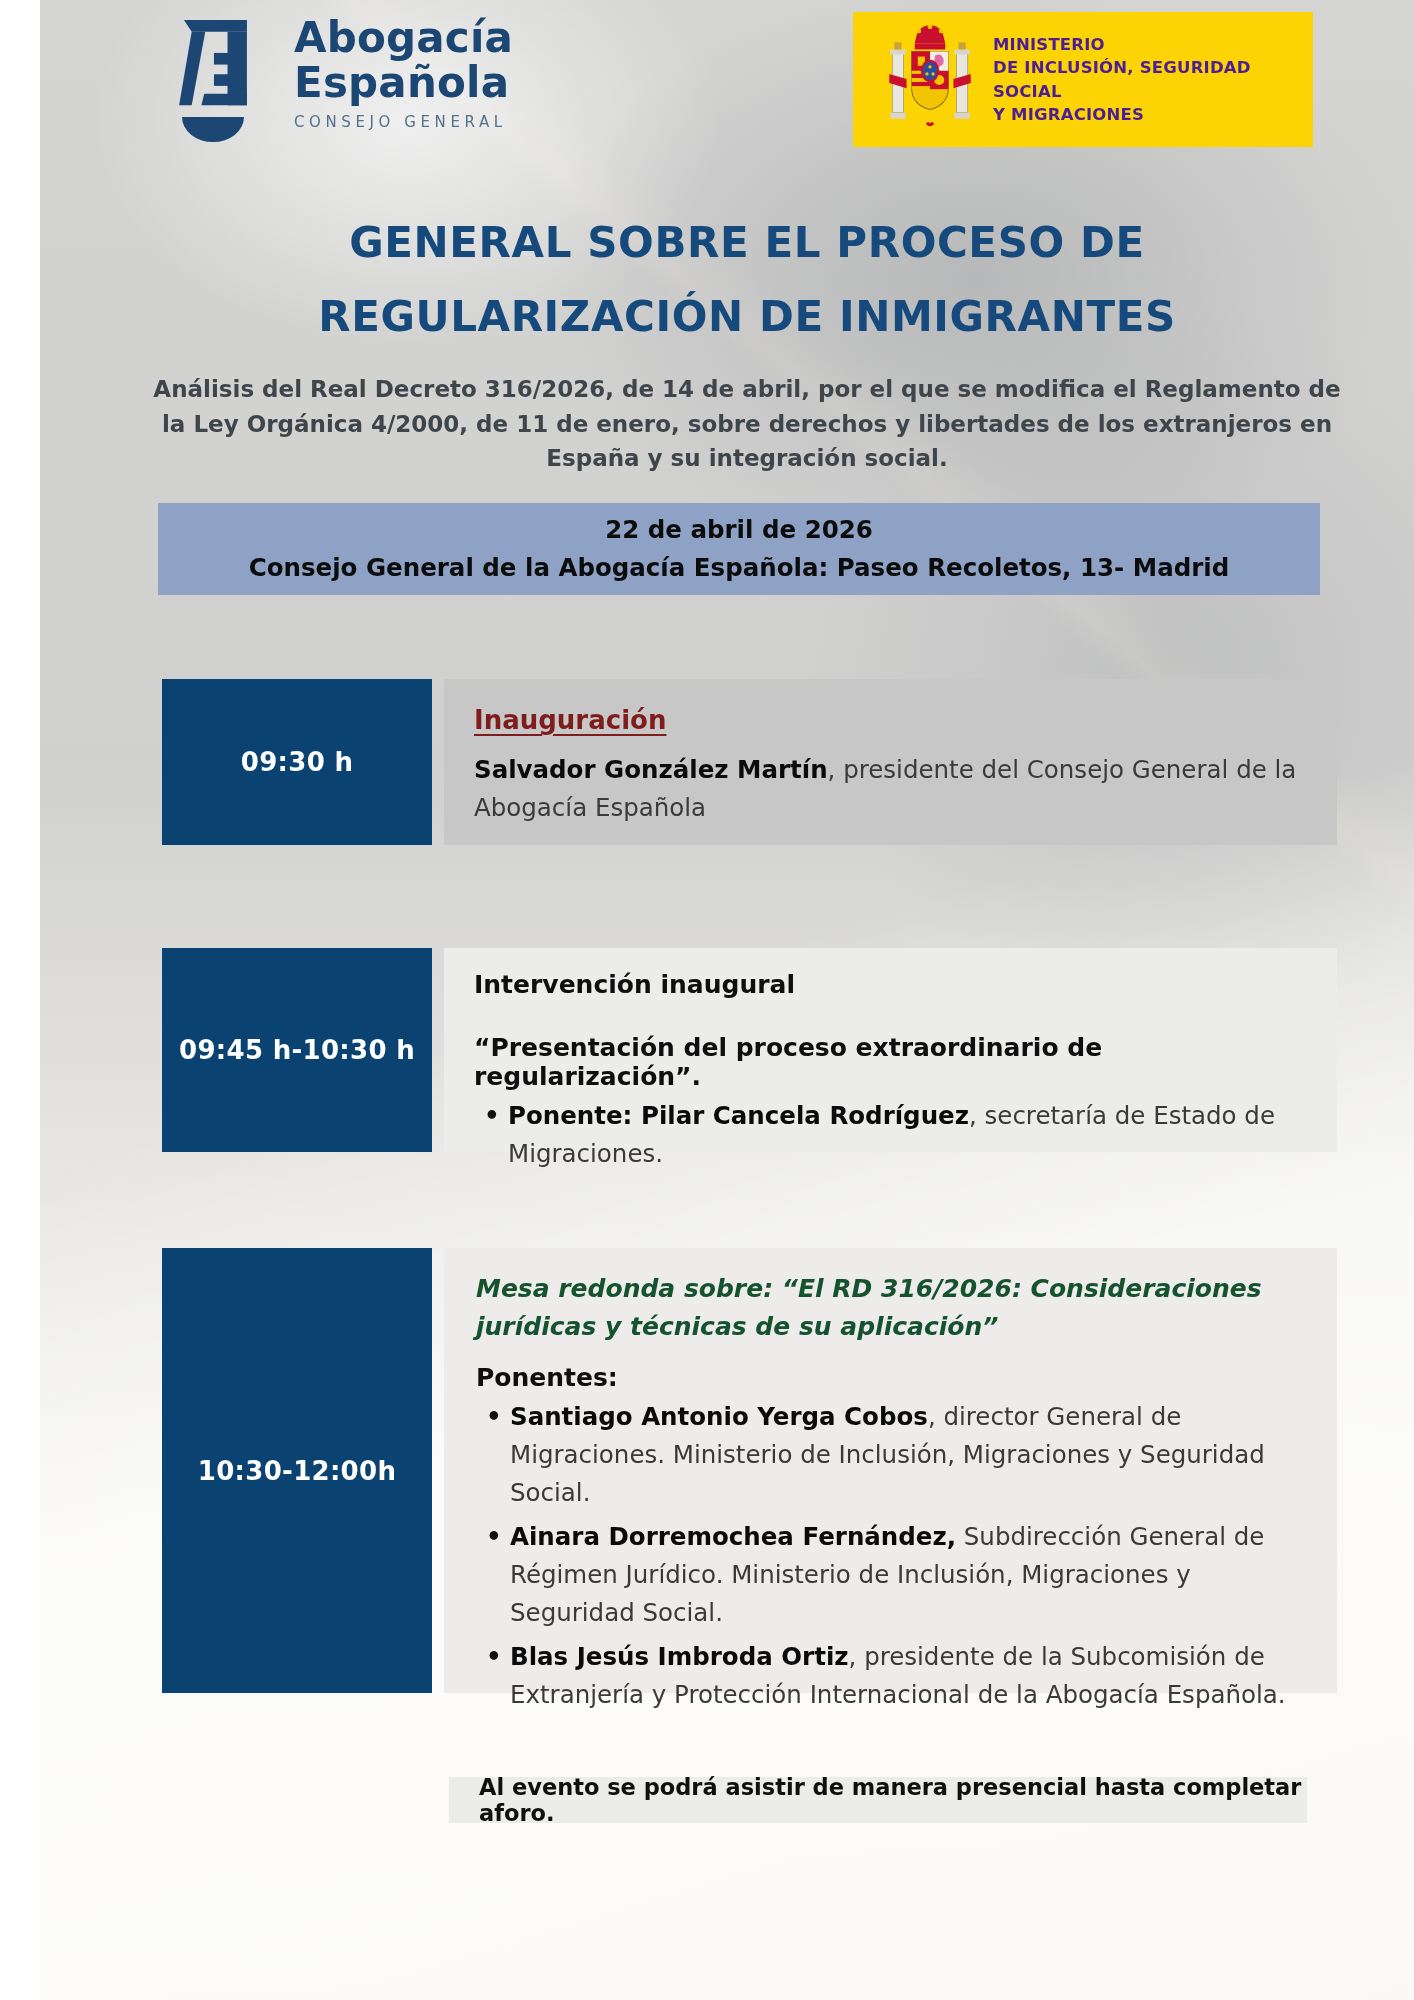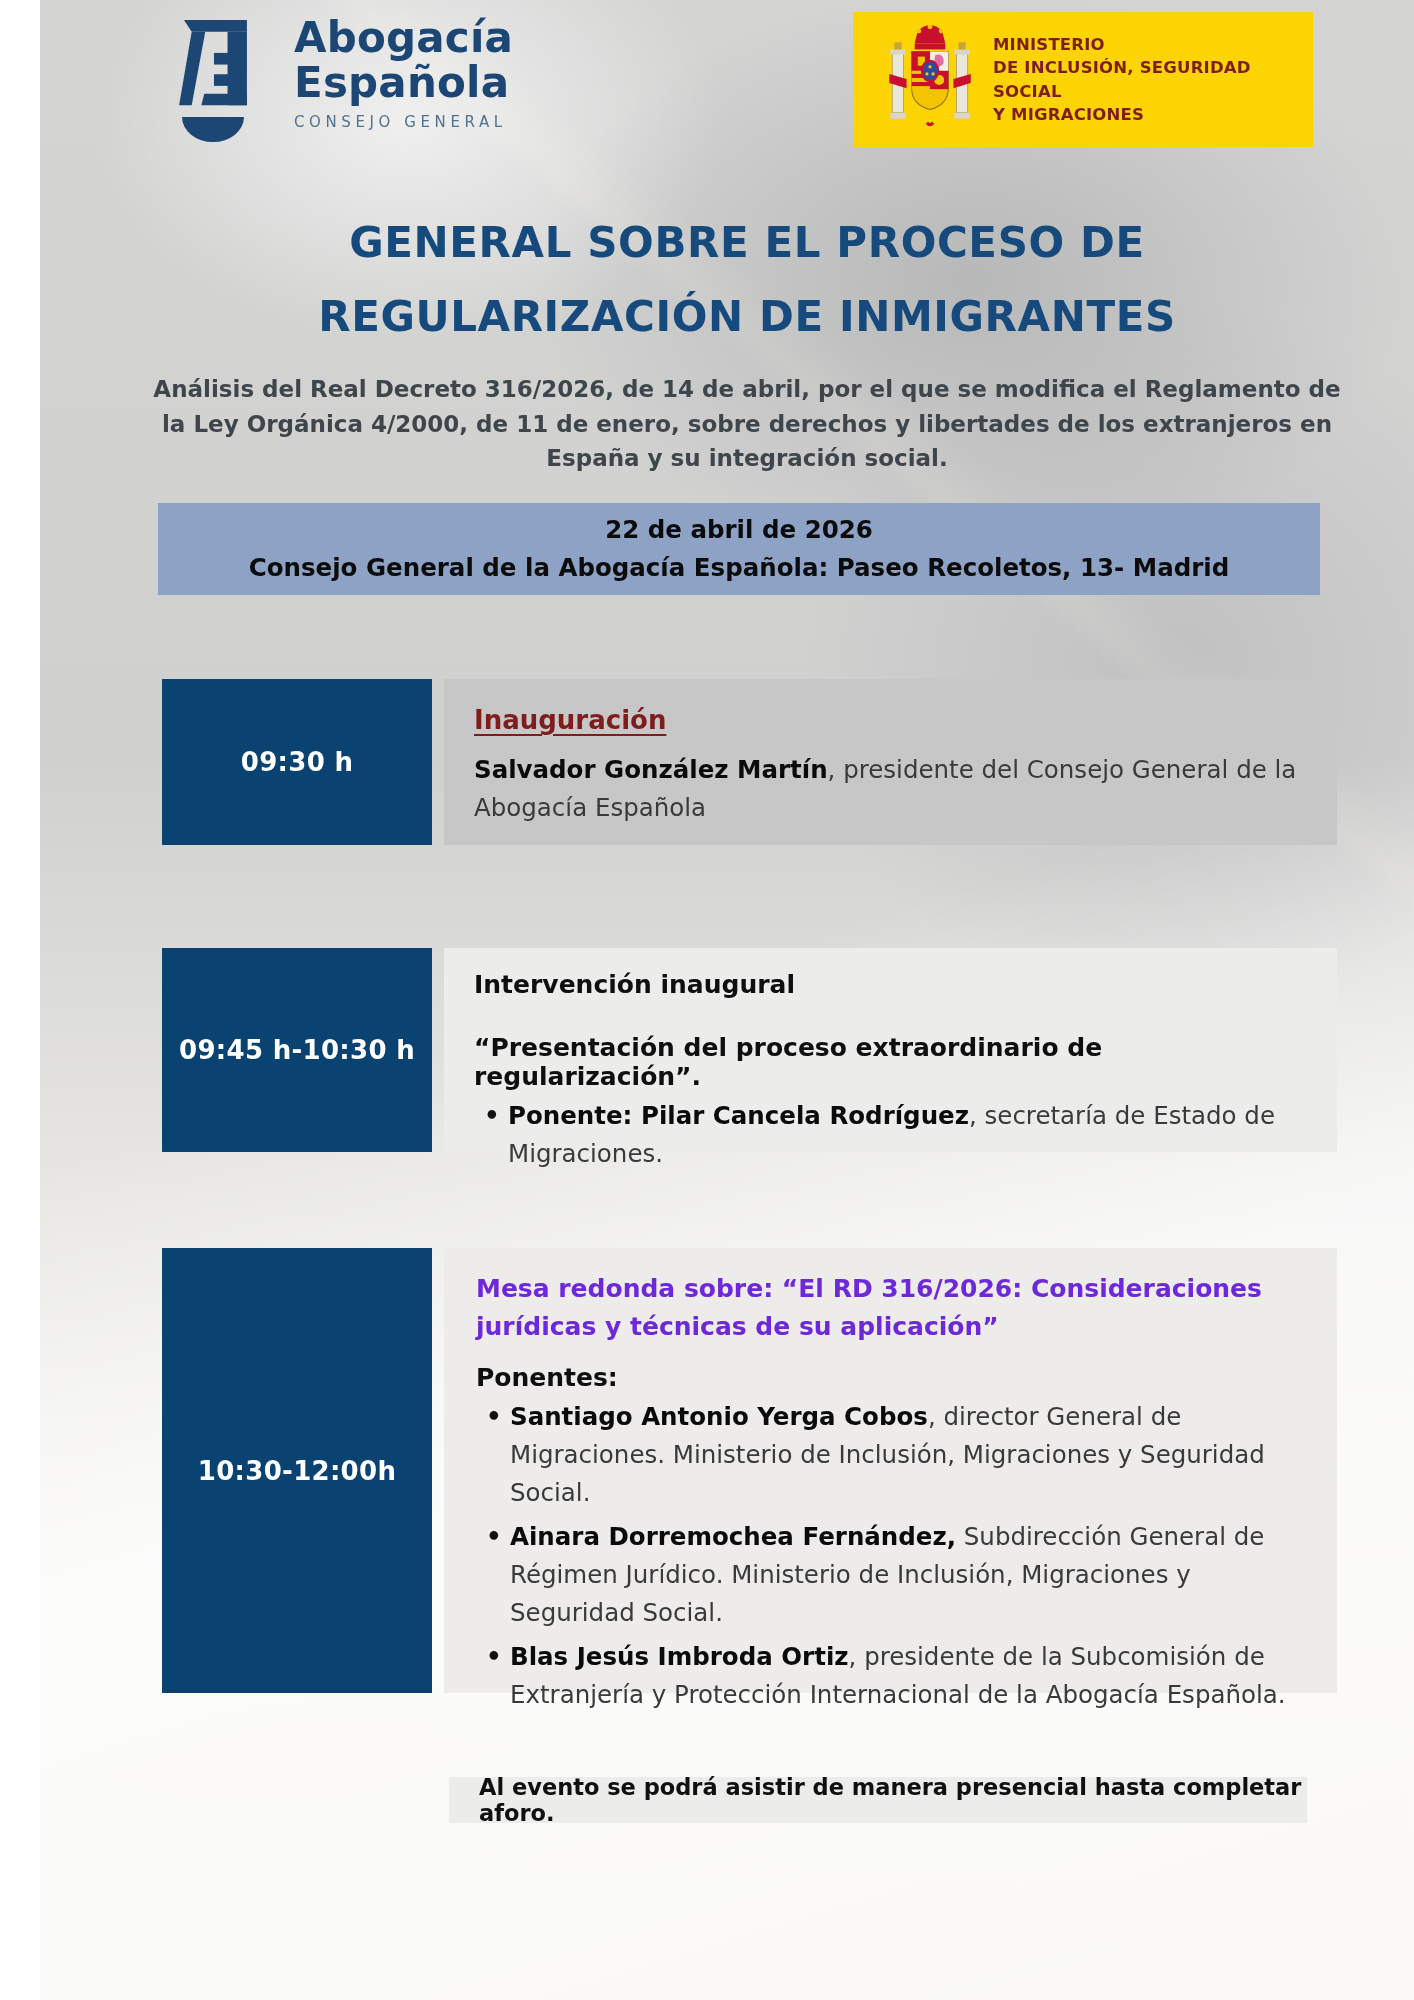--- a/index.html
+++ b/index.html
@@ -19,21 +19,21 @@
   }
   .abs{position:absolute;}
 
   
   .logo-icon{left:138px;top:20px;width:70px;height:124px;}
   .logo-text{left:254px;top:16px;}
   .logo-line{font-size:42px;font-weight:700;color:#1c4775;line-height:1.06;letter-spacing:0.2px;}
   .logo-sub{margin-top:8px;font-size:15px;font-weight:500;color:#51718e;letter-spacing:4.6px;}
   .ministry{left:813px;top:12px;width:460px;height:135px;background:#fcd403;display:flex;align-items:center;}
   .coat{margin-left:34px;width:86px;height:110px;flex:none;}
-  .ministry-text{margin-left:20px;font-size:16.5px;font-weight:600;color:#7f1d1d;line-height:1.4;letter-spacing:0.2px;}
+  .ministry-text{margin-left:20px;font-size:16.5px;font-weight:600;color:#4c1d95;line-height:1.4;letter-spacing:0.2px;}
 
   
   .title-line{left:0;right:0;text-align:center;font-size:42px;font-weight:800;color:#164a7c;letter-spacing:0.6px;}
   .title-1{top:218px;}
   .title-2{top:292px;}
   .subtitle{left:107px;top:372px;width:1200px;text-align:center;font-size:23px;font-weight:700;color:#3f464b;line-height:1.5;}
 
   
   .event-banner{left:118px;top:503px;width:1162px;height:92px;background:#8da2c4;
     display:flex;flex-direction:column;justify-content:center;gap:7px;
@@ -47,21 +47,21 @@
   .block1-time,.block1-content{top:679px;height:166px;}
   .block2-time,.block2-content{top:948px;height:204px;}
   .block3-time,.block3-content{top:1248px;height:445px;}
   .block1-content{background:#c7c7c7;padding:26px 30px;}
   .block2-content{background:#ececeb;padding:22px 30px;}
   .block3-content{background:#edidec;}
   .block3-content{background:#edecea;padding:22px 32px;}
 
   .h-underline{font-size:26px;font-weight:700;color:#7f1d1d;text-decoration:underline;text-underline-offset:5px;}
   .h-plain{font-size:25px;font-weight:700;color:#0f0f0f;}
-  .h-navy{font-size:25px;font-weight:700;color:#6d28d9;line-height:1.5;}
+  .h-navy{font-size:25px;font-weight:700;color:#14532d;line-height:1.5;font-style:italic;}
   .body-text{font-size:24.5px;color:#3a3a3a;line-height:1.55;}
   .strong{font-weight:700;color:#0b0b0b;}
   .mt16{margin-top:16px;}
   .mt34{margin-top:34px;}
   .mt18{margin-top:18px;}
   ul.speakers{list-style:none;margin:6px 0 0 0;padding:0;}
   ul.speakers li{position:relative;padding-left:34px;margin-top:6px;}
   ul.speakers li::before{content:"•";position:absolute;left:10px;top:0;font-weight:700;color:#111;}
 
   

